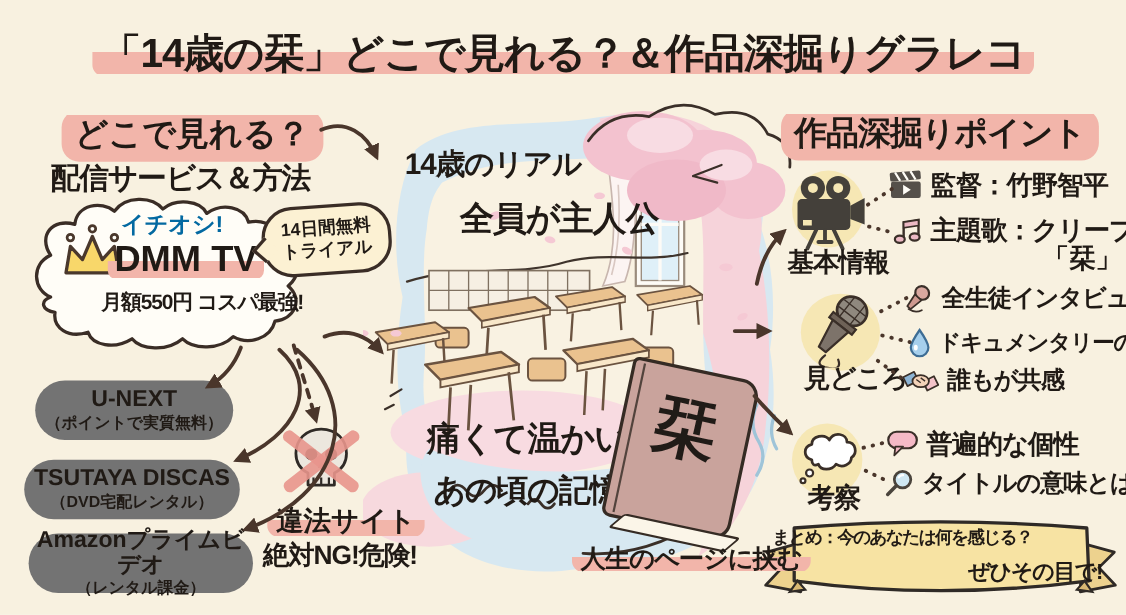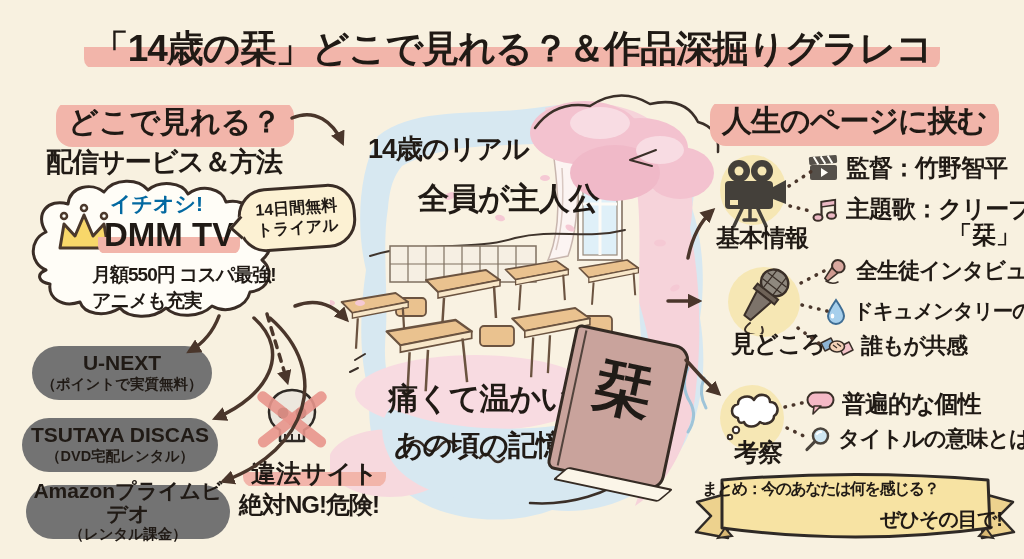--- a/index.html
+++ b/index.html
@@ -195,21 +195,20 @@
   </div>
   <svg class="abs crown" width="64" height="58" viewBox="0 0 64 58">
     <circle cx="12" cy="16" r="3" fill="#fffdf7" stroke="#4a382c" stroke-width="2.5"></circle>
     <circle cx="32" cy="8" r="3" fill="#fffdf7" stroke="#4a382c" stroke-width="2.5"></circle>
     <circle cx="52" cy="16" r="3" fill="#fffdf7" stroke="#4a382c" stroke-width="2.5"></circle>
     <path d="M8,48 L12,24 L23,36 L32,15 L41,36 L52,24 L56,48 Z" fill="#f8d76a" stroke="#4a382c" stroke-width="3" stroke-linejoin="round"></path>
   </svg>
   <div class="abs tagline b900">イチオシ!</div>
   <div class="abs dmm b900">DMM TV</div>
   <div class="abs price b900">月額550円 コスパ最強!</div>
-  <div class="abs pnote b900">アニメも充実</div>
   <div class="abs badge">
     <div><span>14日間無料</span><br><span>トライアル</span></div>
   </div>
 
   <div class="abs pill pill1">
     <span class="nm">U-NEXT</span>
     <span class="dt">（ポイントで実質無料）</span>
   </div>
   <div class="abs pill pill2">
     <span class="nm">TSUTAYA DISCAS</span>
@@ -231,28 +230,29 @@
     <rect x="0" y="28" width="84" height="11" rx="5" fill="#e8958c" opacity="0.9" transform="rotate(38 42 33)"></rect>
     <rect x="0" y="28" width="84" height="11" rx="5" fill="#e8958c" opacity="0.9" transform="rotate(-38 42 33)"></rect>
   </svg>
   <div class="abs warn1 b900"><span class="hl-under">違法サイト</span></div>
   <div class="abs warn2 b900">絶対NG!危険!</div>
 
   <div class="abs cap cap1 b900">14歳のリアル</div>
   <div class="abs cap cap2 b900">全員が主人公</div>
   <div class="abs cap cap3 b900">痛くて温かい</div>
   <div class="abs cap cap4 b900">あの頃の記憶</div>
+  <div class="abs cap cap5 b900"><span class="hl-under">人生のページに挟む</span></div>
 
   <div class="abs book">
     <div class="book-spine"></div>
     <div class="book-pages"></div>
     <div class="book-kanji">栞</div>
   </div>
 
-  <div class="abs r-head b900 hl-pill">人生のページに挟む</div>
+  <div class="abs r-head b900 hl-pill">作品深掘りポイント</div>
 
   <div class="abs ycircle yc1"></div>
   <svg class="abs gicon" style="left:722px;top:158px" width="66" height="70" viewBox="0 0 66 70">
     <circle cx="17" cy="13" r="11" fill="#44403a"></circle>
       <circle cx="17" cy="13" r="4.5" fill="#f6e7b4"></circle>
     <circle cx="40" cy="13" r="11" fill="#44403a"></circle>
       <circle cx="40" cy="13" r="4.5" fill="#f6e7b4"></circle>
     <rect x="3" y="23" width="48" height="28" rx="4" fill="#44403a"></rect>
     <polygon points="51,29 64,22 64,46 51,41" fill="#44403a"></polygon>
     <rect x="8" y="42" width="8" height="5" fill="#f6e7b4"></rect>

